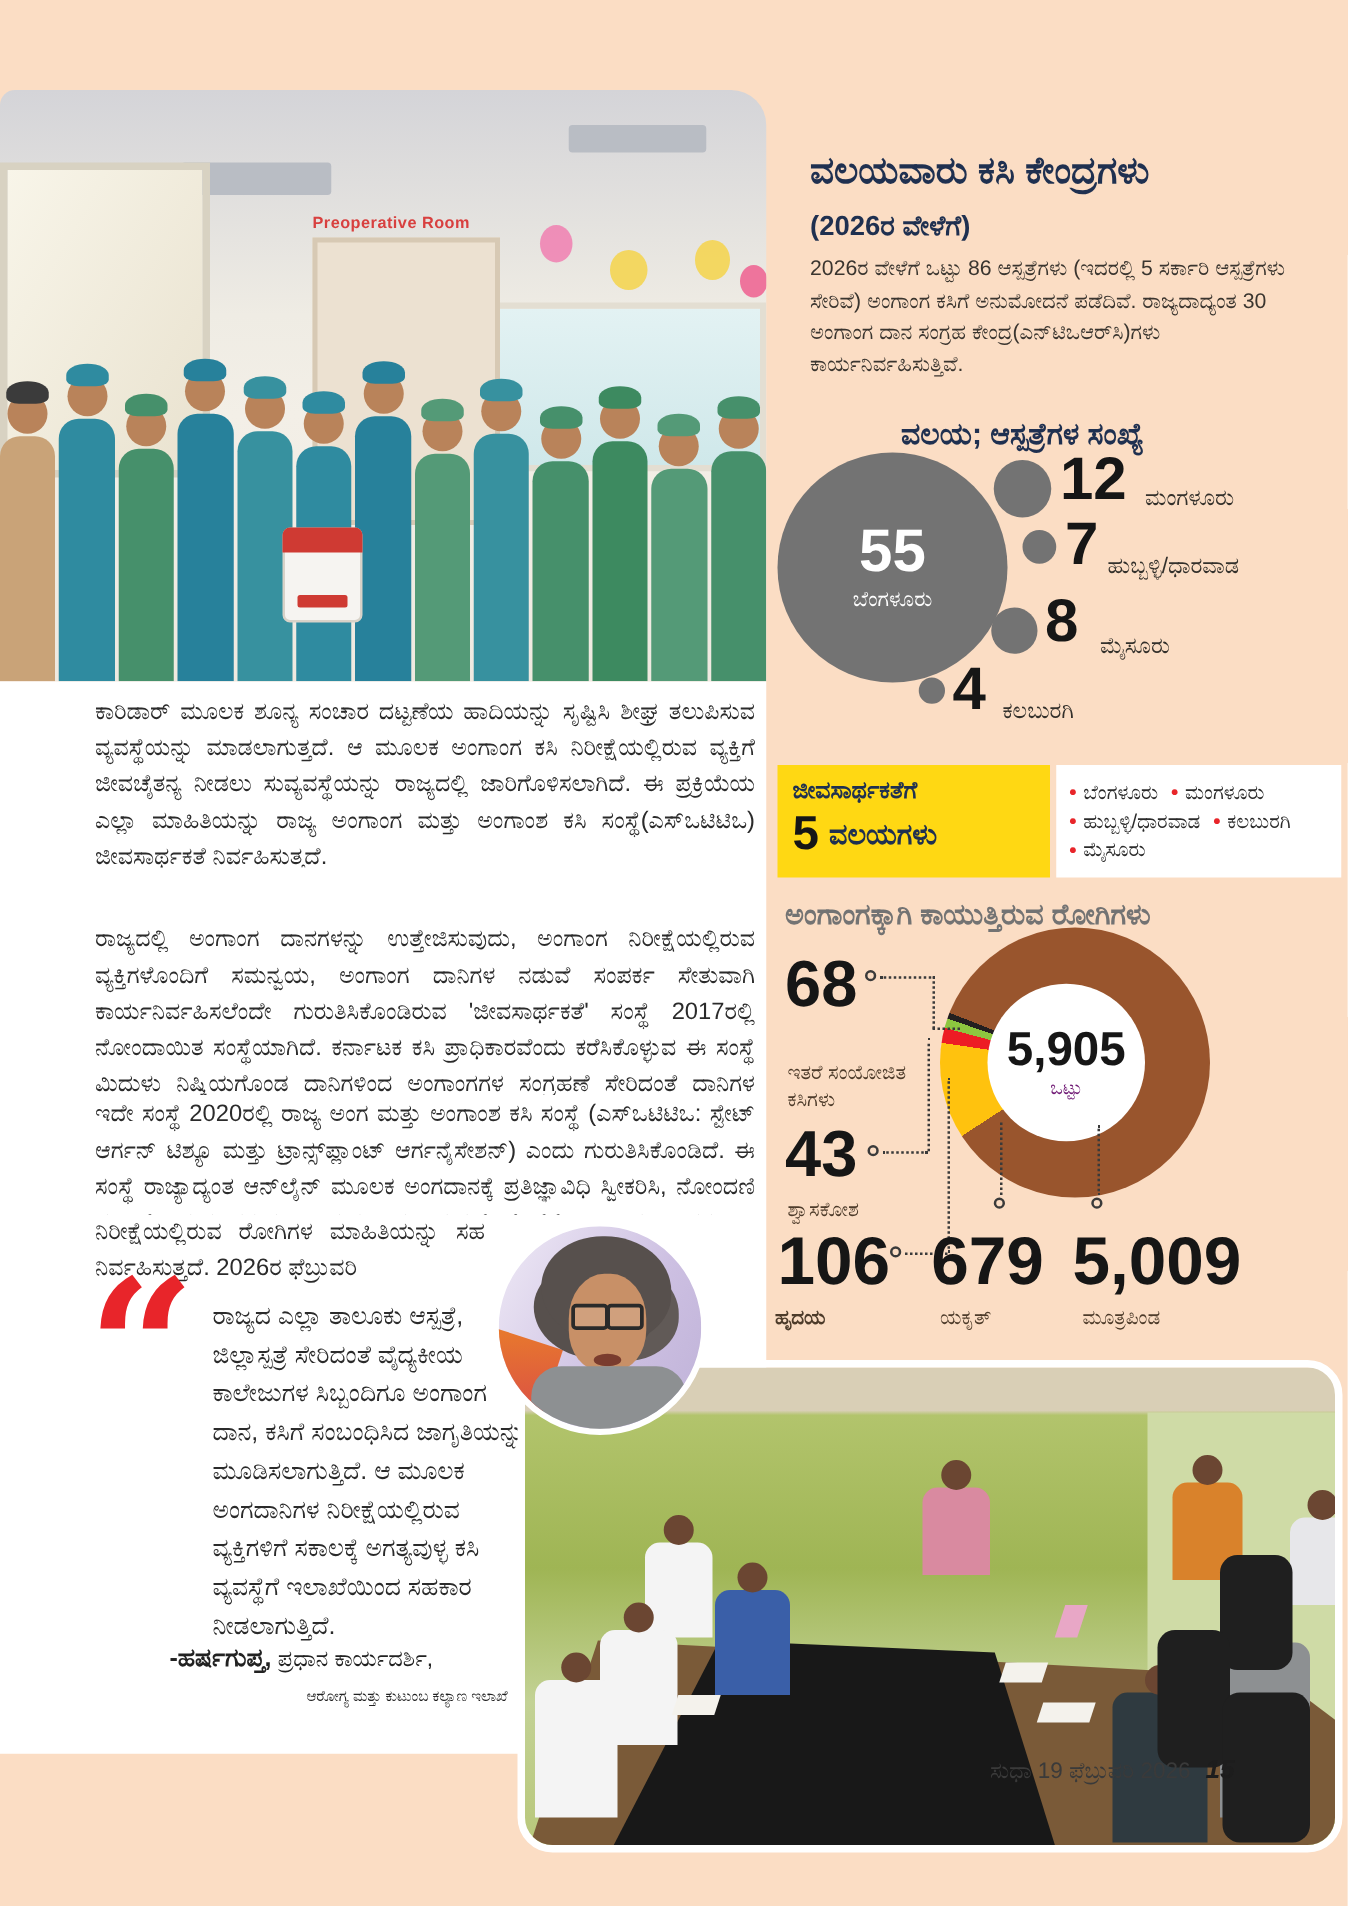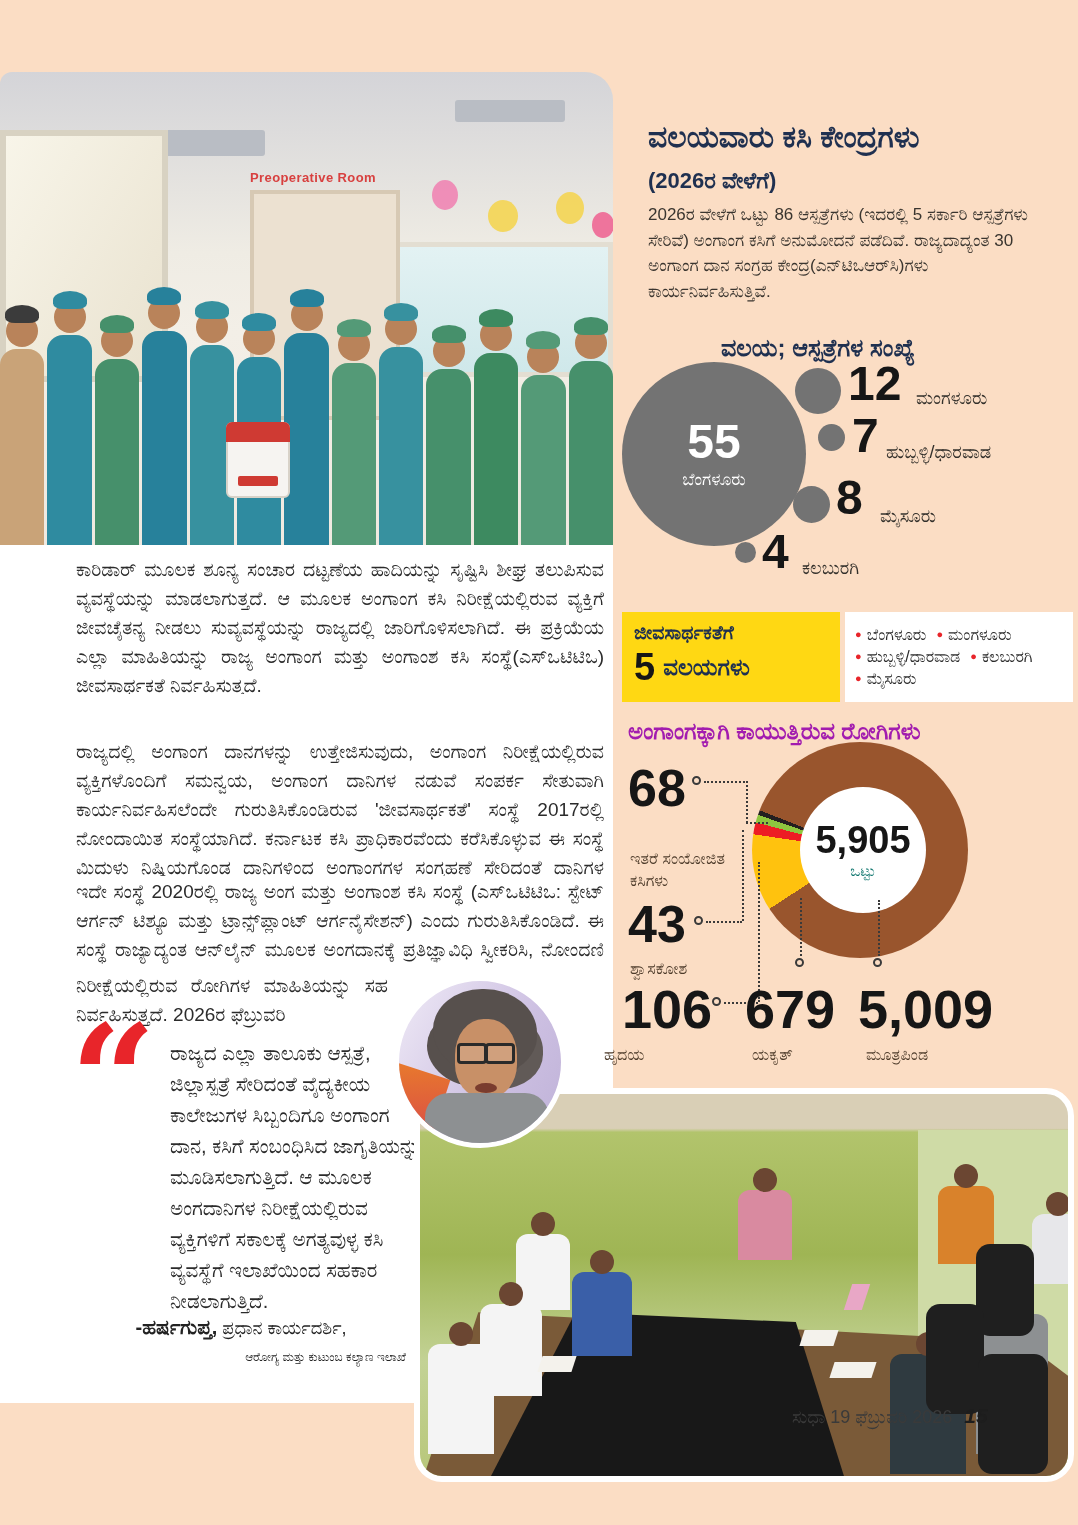--- a/index.html
+++ b/index.html
@@ -44,26 +44,26 @@
   .zbox { position:absolute; left:622px; top:612px; width:218px; height:90px; background:#ffd813; padding:10px 12px; }
   .zbox .t { font-size:19px; font-weight:bold; color:#1f3050; }
   .zbox .row { display:flex; align-items:center; gap:8px; margin-top:4px; }
   .zbox .n { font-size:38px; font-weight:bold; color:#161616; line-height:1; }
   .zbox .w { font-size:23px; font-weight:bold; color:#1f3050; }
   .zlist { position:absolute; left:845px; top:612px; width:228px; height:90px; background:#ffffff; padding:10px 10px; display:flex; flex-wrap:wrap; align-content:center; column-gap:10px; row-gap:4px; }
   .zitem { font-size:16px; color:#2b2b2b; white-space:nowrap; }
   .zitem::before { content:"●"; color:#e8252a; font-size:11px; margin-right:5px; vertical-align:2px; }
 
   
-  .w-title { position:absolute; left:628px; top:718px; width:440px; font-size:23px; font-weight:bold; color:#a21caf; }
+  .w-title { position:absolute; left:628px; top:718px; width:440px; font-size:23px; font-weight:bold; color:#737373; }
   .donut { position:absolute; left:752px; top:742px; width:216px; height:216px; }
   .donut .ring { position:absolute; inset:0; border-radius:50%; background:conic-gradient(#99552d 0deg 360deg); }
-  .donut .hole { position:absolute; left:48px; top:45px; width:126px; height:126px; border-radius:50%; background:#ffffff; display:flex; flex-direction:column; align-items:center; justify-content:center; }
+  .donut .hole { position:absolute; left:38px; top:45px; width:126px; height:126px; border-radius:50%; background:#ffffff; display:flex; flex-direction:column; align-items:center; justify-content:center; }
   .donut .tot { font-size:38px; font-weight:bold; color:#161616; line-height:1; }
-  .donut .totl { font-size:15px; color:#0f766e; margin-top:3px; }
+  .donut .totl { font-size:15px; color:#701a75; margin-top:3px; }
   .stat-n { position:absolute; font-weight:bold; color:#161616; line-height:1; }
   .stat-l { position:absolute; font-size:16px; line-height:1.35; color:#4d3b2a; }
   .mini-ring { position:absolute; width:9px; height:9px; border:2.5px solid #3a3a3a; border-radius:50%; }
   .dot-h { position:absolute; border-top:2px dotted #3a3a3a; }
   .dot-v { position:absolute; border-left:2px dotted #3a3a3a; }
 
   
   .para { position:absolute; font-size:19px; line-height:1.52; color:#2b2b2b; text-align:justify; overflow:hidden; }
   .a-head { position:absolute; left:76px; top:700px; width:528px; font-size:21px; font-weight:bold; color:#20242a; }
 
@@ -195,21 +195,21 @@
   <div class="dot-v" style="left:800px;top:898px;height:58px;"></div>
   <div class="mini-ring" style="left:795px;top:958px;"></div>
   <div class="dot-v" style="left:878px;top:900px;height:56px;"></div>
   <div class="mini-ring" style="left:873px;top:958px;"></div>
 
   <div class="stat-n" style="left:628px;top:762px;font-size:52px;">68</div>
   <div class="stat-l" style="left:630px;top:848px;width:105px;">ಇತರೆ ಸಂಯೋಜಿತ ಕಸಿಗಳು</div>
   <div class="stat-n" style="left:628px;top:898px;font-size:52px;">43</div>
   <div class="stat-l" style="left:630px;top:958px;width:120px;">ಶ್ವಾಸಕೋಶ</div>
   <div class="stat-n" style="left:622px;top:982px;font-size:54px;">106</div>
-  <div class="stat-l" style="left:604px;top:1044px;width:110px;">ಹೃದಯ</div>
+  <div class="stat-l" style="left:620px;top:1044px;width:110px;font-weight:bold;">ಹೃದಯ</div>
   <div class="stat-n" style="left:745px;top:982px;font-size:54px;">679</div>
   <div class="stat-l" style="left:752px;top:1044px;width:110px;">ಯಕೃತ್</div>
   <div class="stat-n" style="left:858px;top:982px;font-size:54px;">5,009</div>
   <div class="stat-l" style="left:866px;top:1044px;width:140px;">ಮೂತ್ರಪಿಂಡ</div>
 
   <div class="para" style="left:76px;top:556px;width:528px;height:138px;">ಕಾರಿಡಾರ್ ಮೂಲಕ ಶೂನ್ಯ ಸಂಚಾರ ದಟ್ಟಣೆಯ ಹಾದಿಯನ್ನು ಸೃಷ್ಟಿಸಿ ಶೀಘ್ರ ತಲುಪಿಸುವ ವ್ಯವಸ್ಥೆಯನ್ನು ಮಾಡಲಾಗುತ್ತದೆ. ಆ ಮೂಲಕ ಅಂಗಾಂಗ ಕಸಿ ನಿರೀಕ್ಷೆಯಲ್ಲಿರುವ ವ್ಯಕ್ತಿಗೆ ಜೀವಚೈತನ್ಯ ನೀಡಲು ಸುವ್ಯವಸ್ಥೆಯನ್ನು ರಾಜ್ಯದಲ್ಲಿ ಜಾರಿಗೊಳಿಸಲಾಗಿದೆ. ಈ ಪ್ರಕ್ರಿಯೆಯ ಎಲ್ಲಾ ಮಾಹಿತಿಯನ್ನು ರಾಜ್ಯ ಅಂಗಾಂಗ ಮತ್ತು ಅಂಗಾಂಶ ಕಸಿ ಸಂಸ್ಥೆ(ಎಸ್‌ಒಟಿಟಿಒ) ಜೀವಸಾರ್ಥಕತೆ ನಿರ್ವಹಿಸುತ್ತದೆ.</div>
   <div class="para" style="left:76px;top:738px;width:528px;height:138px;">ರಾಜ್ಯದಲ್ಲಿ ಅಂಗಾಂಗ ದಾನಗಳನ್ನು ಉತ್ತೇಜಿಸುವುದು, ಅಂಗಾಂಗ ನಿರೀಕ್ಷೆಯಲ್ಲಿರುವ ವ್ಯಕ್ತಿಗಳೊಂದಿಗೆ ಸಮನ್ವಯ, ಅಂಗಾಂಗ ದಾನಿಗಳ ನಡುವೆ ಸಂಪರ್ಕ ಸೇತುವಾಗಿ ಕಾರ್ಯನಿರ್ವಹಿಸಲೆಂದೇ ಗುರುತಿಸಿಕೊಂಡಿರುವ 'ಜೀವಸಾರ್ಥಕತೆ' ಸಂಸ್ಥೆ 2017ರಲ್ಲಿ ನೋಂದಾಯಿತ ಸಂಸ್ಥೆಯಾಗಿದೆ. ಕರ್ನಾಟಕ ಕಸಿ ಪ್ರಾಧಿಕಾರವೆಂದು ಕರೆಸಿಕೊಳ್ಳುವ ಈ ಸಂಸ್ಥೆ ಮಿದುಳು ನಿಷ್ಕ್ರಿಯಗೊಂಡ ದಾನಿಗಳಿಂದ ಅಂಗಾಂಗಗಳ ಸಂಗ್ರಹಣೆ ಸೇರಿದಂತೆ ದಾನಿಗಳ ಮಾಹಿತಿಗಳನ್ನು ನಿರ್ವಹಿಸುತ್ತದೆ.</div>
   <div class="para" style="left:76px;top:878px;width:528px;height:94px;">ಇದೇ ಸಂಸ್ಥೆ 2020ರಲ್ಲಿ ರಾಜ್ಯ ಅಂಗ ಮತ್ತು ಅಂಗಾಂಶ ಕಸಿ ಸಂಸ್ಥೆ (ಎಸ್‌ಒಟಿಟಿಒ: ಸ್ಟೇಟ್ ಆರ್ಗನ್ ಟಿಶ್ಯೂ ಮತ್ತು ಟ್ರಾನ್ಸ್‌ಪ್ಲಾಂಟ್ ಆರ್ಗನೈಸೇಶನ್) ಎಂದು ಗುರುತಿಸಿಕೊಂಡಿದೆ. ಈ ಸಂಸ್ಥೆ ರಾಜ್ಯಾದ್ಯಂತ ಆನ್‌ಲೈನ್ ಮೂಲಕ ಅಂಗದಾನಕ್ಕೆ ಪ್ರತಿಜ್ಞಾವಿಧಿ ಸ್ವೀಕರಿಸಿ, ನೋಂದಣಿ ಮಾಡಿಕೊಂಡ ವ್ಯಕ್ತಿಗಳ ಮಾಹಿತಿಯನ್ನು ನಿರ್ವಹಿಸುತ್ತದೆ. ಜೊತೆಗೆ, ಅಂಗಾಂಗ ದಾನಿಗಳ</div>
   <div class="para" style="left:76px;top:972px;width:312px;height:62px;">ನಿರೀಕ್ಷೆಯಲ್ಲಿರುವ ರೋಗಿಗಳ ಮಾಹಿತಿಯನ್ನು ಸಹ ನಿರ್ವಹಿಸುತ್ತದೆ. 2026ರ ಫೆಬ್ರುವರಿ</div>
 

